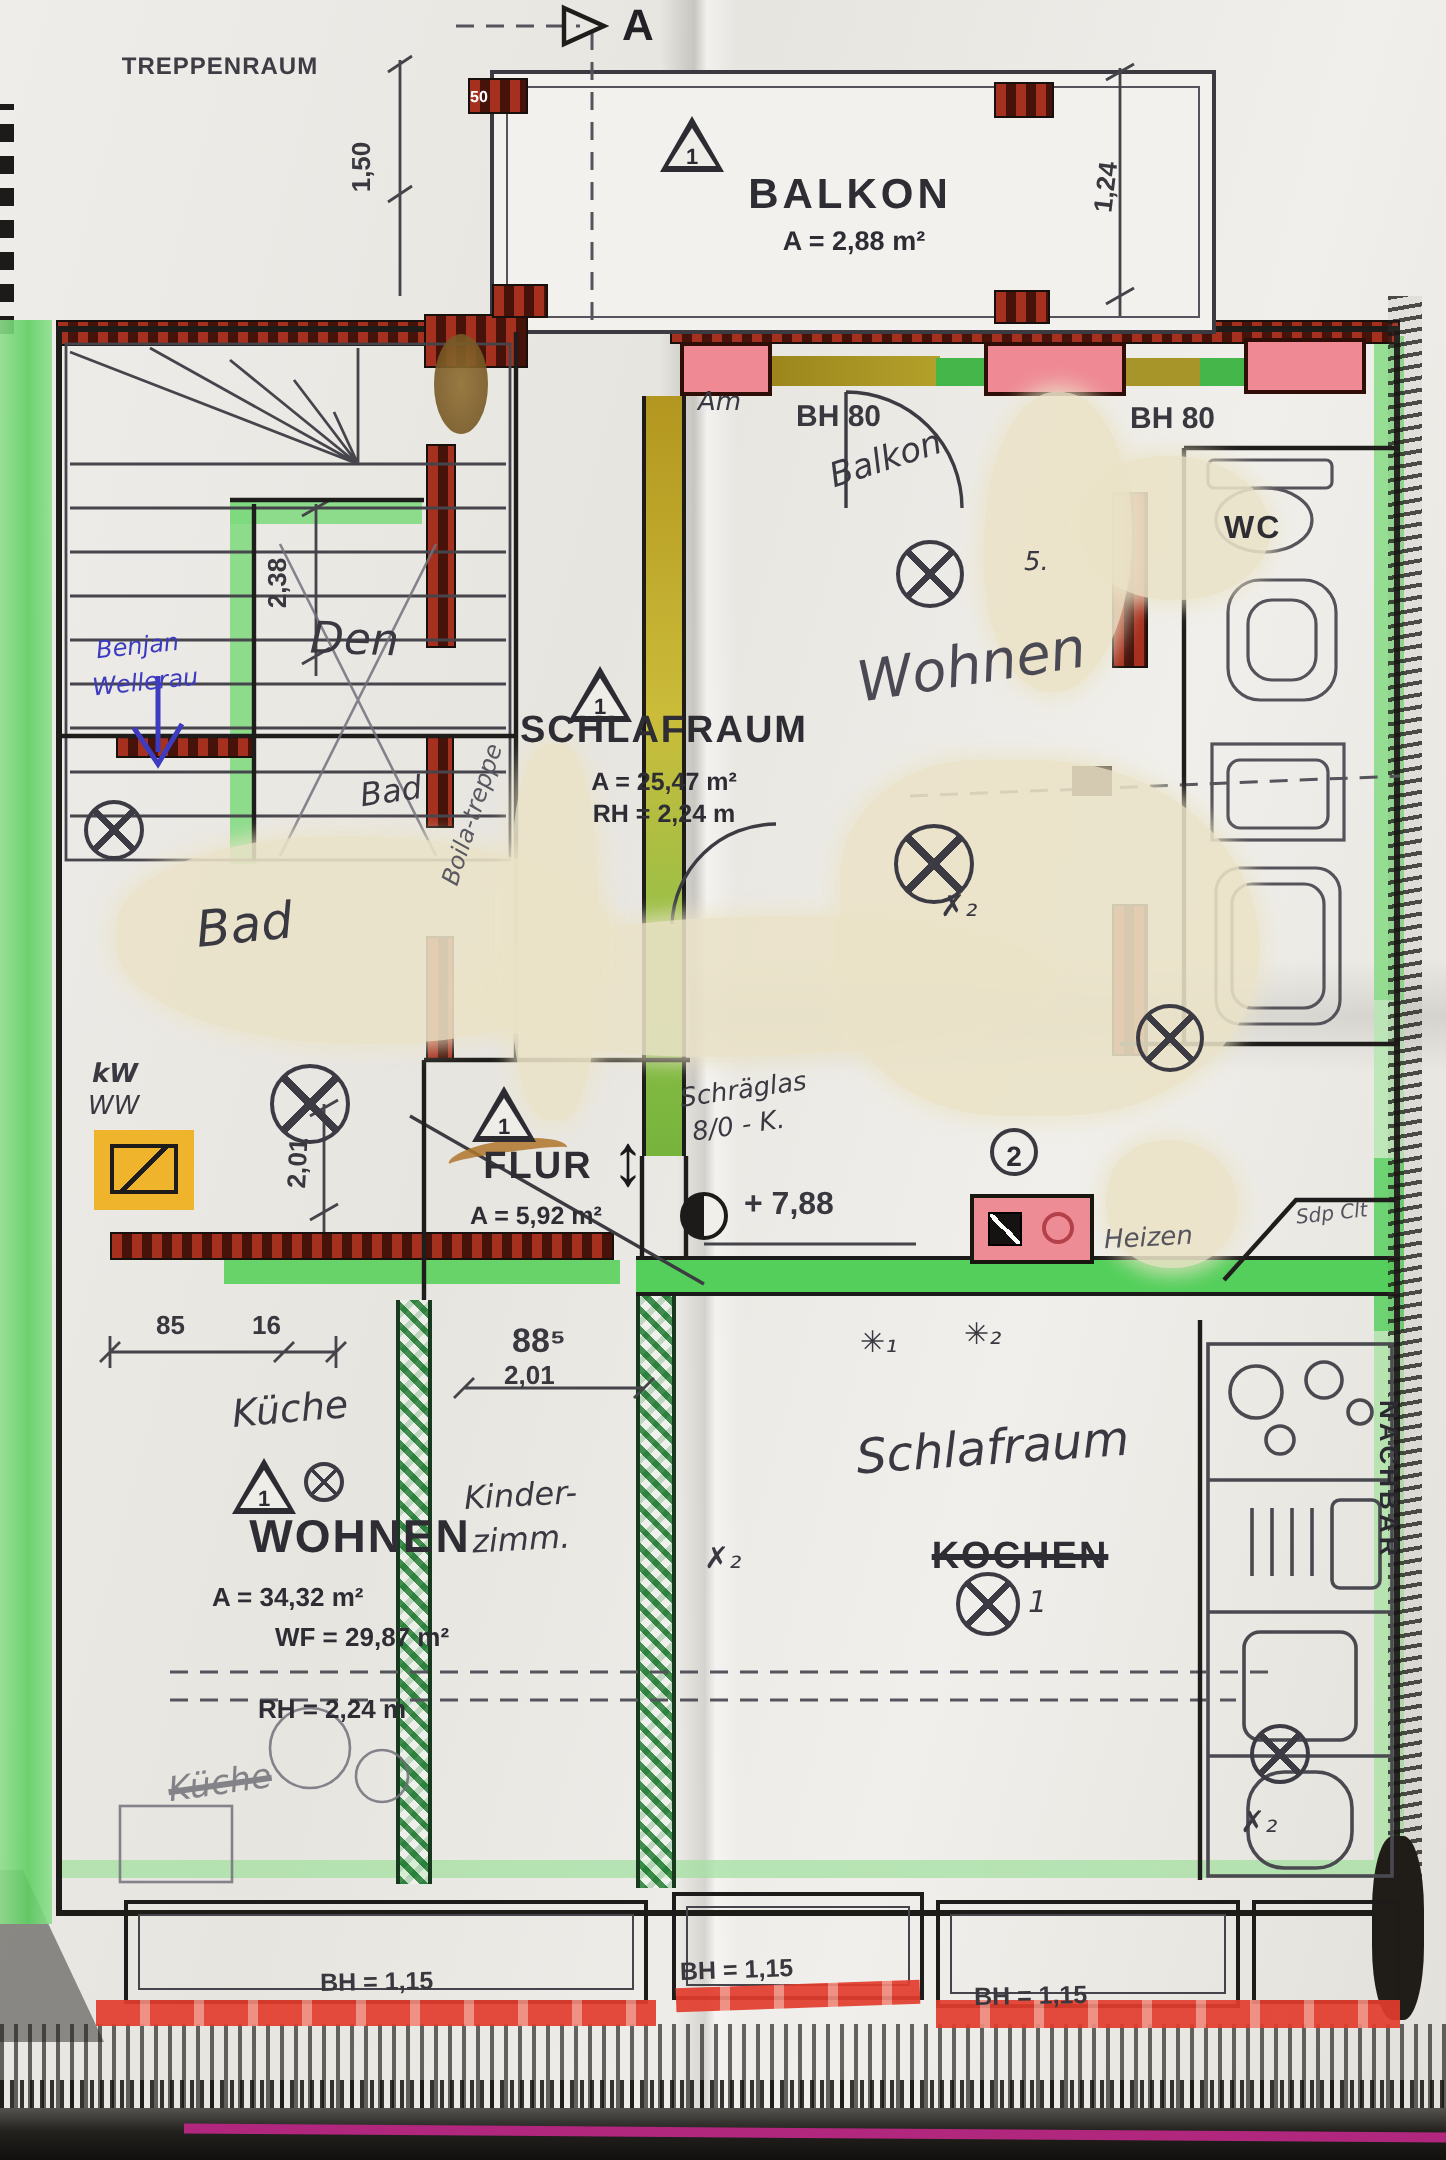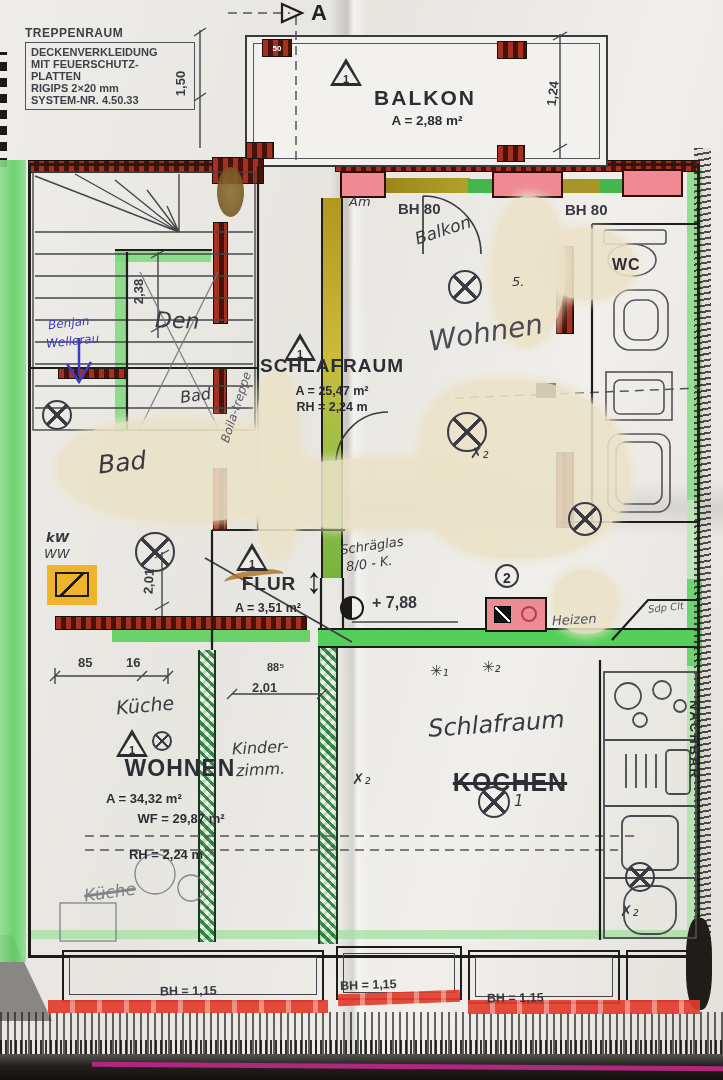--- a/index.html
+++ b/index.html
@@ -32,29 +32,22 @@
 <div id="plan">
 
   <div class="abs" style="left:330px;top:0;width:38px;height:545px;z-index:1;background:linear-gradient(90deg,transparent,rgba(90,85,78,.22) 45%,rgba(255,255,255,.45) 62%,transparent);"></div>
   <div class="abs" style="left:338px;top:545px;width:32px;height:535px;z-index:1;background:linear-gradient(90deg,transparent,rgba(90,85,78,.16) 45%,rgba(255,255,255,.4) 62%,transparent);"></div>
   <div class="abs" style="left:345px;top:480px;width:378px;height:56px;z-index:1;background:linear-gradient(180deg,transparent,rgba(70,66,60,.12) 50%,transparent);"></div>
   <div class="abs" style="left:0;top:935px;width:52px;height:86px;z-index:1;background:rgba(42,40,36,.5);clip-path:polygon(0 0,22% 0,100% 100%,0 100%);"></div>
   <div class="abs" style="left:0;top:52px;width:7px;height:115px;z-index:2;background:repeating-linear-gradient(0deg,#1c1b19 0 9px,transparent 9px 16px);"></div>
   <div class="abs" style="left:694px;top:148px;width:17px;height:825px;z-index:4;opacity:.85;background:repeating-linear-gradient(170deg,rgba(26,25,22,.9) 0 2px,rgba(120,115,108,.12) 2px 6px);"></div>
   <div class="abs" style="left:686px;top:918px;width:26px;height:92px;z-index:4;background:#201d19;border-radius:40%;"></div>
 
-  <div class="abs" style="left:25px;top:26px;width:170px;z-index:7;">
+  <div class="abs" style="left:25px;top:26px;width:170px;z-index:7;text-align:center;">
     <div class="lbl" style="font-size:12px;letter-spacing:.5px;color:#3e3d45;">TREPPENRAUM</div>
-    <div style="border:1.5px solid #54525a;margin-top:2px;padding:3px 5px;">
-      <div class="lbl" style="font-size:11px;color:#403f47;">DECKENVERKLEIDUNG</div>
-      <div class="lbl" style="font-size:11px;color:#403f47;">MIT FEUERSCHUTZ-</div>
-      <div class="lbl" style="font-size:11px;color:#403f47;">PLATTEN</div>
-      <div class="lbl" style="font-size:11px;color:#403f47;">RIGIPS 2×20 mm</div>
-      <div class="lbl" style="font-size:11px;color:#403f47;">SYSTEM-NR. 4.50.33</div>
-    </div>
   </div>
 
   <div class="lbl abs" style="left:311px;top:0px;font-size:22px;z-index:7;color:#222126;">A</div>
 
   <div class="abs" style="left:0;top:160px;width:26px;height:802px;z-index:2;opacity:.9;background:linear-gradient(90deg,#8ede8c,#5ecf62 55%,#8fdf8f);"></div>
   <div class="abs" style="left:687px;top:168px;width:15px;height:790px;z-index:3;opacity:.85;background:linear-gradient(180deg,#86db84 0 42%,#b7e7b2 42% 52%,#58d05f 52% 63%,#aee3a8 63% 100%);"></div>
   <div class="abs" style="left:318px;top:628px;width:382px;height:20px;z-index:3;background:#54cf5b;border-top:2.5px solid #1c1b19;border-bottom:2.5px solid #1c1b19;"></div>
   <div class="abs" style="left:112px;top:630px;width:198px;height:12px;z-index:3;background:#67d369;"></div>
   <div class="abs wallred" style="left:55px;top:616px;width:252px;height:14px;z-index:4;"></div>
   <div class="abs" style="left:115px;top:250px;width:13px;height:182px;z-index:2;background:#7cd97c;opacity:.85;"></div>
@@ -74,21 +67,21 @@
   <div class="abs wallred" style="left:213px;top:468px;width:14px;height:62px;z-index:3;"></div>
   <div class="abs wallred" style="left:556px;top:246px;width:18px;height:88px;z-index:3;"></div>
   <div class="abs wallred" style="left:556px;top:452px;width:18px;height:76px;z-index:3;"></div>
   <div class="abs wallred" style="left:58px;top:368px;width:70px;height:11px;z-index:3;"></div>
   <div class="abs" style="left:217px;top:167px;width:27px;height:50px;z-index:5;background:radial-gradient(#8f6e30,#6d4f1e);border-radius:50%;opacity:.9;"></div>
 
   <div class="abs" style="left:28px;top:163px;width:672px;height:795px;border:3px solid #1d1c19;z-index:3;"></div>
 
   <div class="abs" style="left:245px;top:35px;width:363px;height:132px;border:2px solid #3b3a40;z-index:3;background:#f2f1ed;"></div>
   <div class="abs" style="left:253px;top:43px;width:347px;height:116px;border:1.5px solid #55535b;z-index:3;"></div>
-  <div class="abs wallred" style="left:262px;top:39px;width:30px;height:18px;z-index:4;color:#fff;font-size:8px;text-align:center;line-height:17px;font-weight:bold;"><span>50</span></div>
+  <div class="abs wallred" style="left:234px;top:39px;width:30px;height:18px;z-index:4;color:#fff;font-size:8px;line-height:17px;font-weight:bold;"><span>50</span></div>
   <div class="abs wallred" style="left:497px;top:41px;width:30px;height:18px;z-index:4;"></div>
   <div class="abs wallred" style="left:246px;top:142px;width:28px;height:17px;z-index:4;"></div>
   <div class="abs wallred" style="left:497px;top:145px;width:28px;height:17px;z-index:4;"></div>
 
   <div class="abs pinkwin" style="left:340px;top:171px;width:46px;height:27px;z-index:4;"></div>
   <div class="abs pinkwin" style="left:492px;top:171px;width:71px;height:27px;z-index:4;"></div>
   <div class="abs pinkwin" style="left:622px;top:169px;width:61px;height:28px;z-index:4;"></div>
   <div class="abs" style="left:386px;top:178px;width:84px;height:15px;z-index:3;background:linear-gradient(90deg,#9c861c,#b3a12b);"></div>
   <div class="abs" style="left:468px;top:179px;width:24px;height:14px;z-index:3;background:#45b64a;"></div>
   <div class="abs" style="left:563px;top:179px;width:38px;height:14px;z-index:3;background:#a8952a;"></div>
@@ -201,42 +194,42 @@
   <div class="lbl abs" style="left:246px;top:355px;width:172px;text-align:center;font-size:19px;letter-spacing:1px;z-index:7;">SCHLAFRAUM</div>
   <div class="lbl abs" style="left:246px;top:384px;width:172px;text-align:center;font-size:12.5px;z-index:7;">A = 25,47 m²</div>
   <div class="lbl abs" style="left:246px;top:400px;width:172px;text-align:center;font-size:12.5px;z-index:7;">RH = 2,24 m</div>
 
   <div class="abs" style="left:236px;top:543px;width:32px;height:28px;z-index:7;">
       <div class="tri-o" style="width:100%;height:100%;"></div>
       <div class="tri-i"></div>
       <span class="tri-n">1</span>
     </div>
   <div class="lbl abs" style="left:226px;top:573px;width:86px;text-align:center;font-size:19px;letter-spacing:1px;z-index:7;">FLUR</div>
-  <div class="lbl abs" style="left:218px;top:601px;width:100px;text-align:center;font-size:12.5px;z-index:7;">A = 3,51 m²</div>
+  <div class="lbl abs" style="left:218px;top:601px;width:100px;text-align:center;font-size:12.5px;z-index:7;">A = 5,92 m²</div>
 
   <div class="abs" style="left:116px;top:729px;width:32px;height:28px;z-index:7;">
       <div class="tri-o" style="width:100%;height:100%;"></div>
       <div class="tri-i"></div>
       <span class="tri-n">1</span>
     </div>
   <div class="abs oxm" style="left:152px;top:731px;width:20px;height:20px;z-index:7;"></div>
   <div class="lbl abs" style="left:102px;top:755px;width:156px;text-align:center;font-size:23px;letter-spacing:1px;z-index:7;">WOHNEN</div>
   <div class="lbl abs" style="left:106px;top:791px;width:150px;font-size:13px;z-index:7;">A = 34,32 m²</div>
   <div class="lbl abs" style="left:106px;top:811px;width:150px;text-align:center;font-size:13px;z-index:7;">WF = 29,87 m²</div>
   <div class="lbl abs" style="left:96px;top:847px;width:140px;text-align:center;font-size:13px;z-index:7;">RH = 2,24 m</div>
 
-  <div class="lbl abs strike" style="left:452px;top:768px;width:116px;text-align:center;font-size:25px;letter-spacing:1px;z-index:7;">KOCHEN</div>
+  <div class="lbl abs strike" style="left:452px;top:768px;width:116px;text-align:center;font-size:19px;letter-spacing:1px;z-index:7;">KOCHEN</div>
   <div class="lbl abs" style="left:612px;top:256px;font-size:16px;letter-spacing:1px;z-index:7;">WC</div>
 
   <div class="dim abs" style="left:168px;top:76px;font-size:13px;transform:rotate(-90deg);z-index:7;">1,50</div>
   <div class="dim abs" style="left:540px;top:86px;font-size:13px;transform:rotate(-83deg);z-index:7;">1,24</div>
   <div class="dim abs" style="left:126px;top:284px;font-size:13px;transform:rotate(-90deg);z-index:7;">2,38</div>
   <div class="dim abs" style="left:78px;top:655px;font-size:13px;z-index:7;">85</div>
   <div class="dim abs" style="left:126px;top:655px;font-size:13px;z-index:7;">16</div>
-  <div class="dim abs" style="left:267px;top:661px;font-size:11px;z-index:7;">88⁵</div>
+  <div class="dim abs" style="left:256px;top:661px;font-size:17px;z-index:7;">88⁵</div>
   <div class="dim abs" style="left:252px;top:680px;font-size:13px;z-index:7;">2,01</div>
   <div class="dim abs" style="left:136px;top:574px;font-size:13px;transform:rotate(-87deg);z-index:7;">2,01</div>
   <div class="dim abs" style="left:398px;top:200px;font-size:15px;z-index:7;">BH 80</div>
   <div class="dim abs" style="left:565px;top:201px;font-size:15px;z-index:7;">BH 80</div>
   <div class="dim abs" style="left:372px;top:594px;font-size:16px;z-index:7;">+ 7,88</div>
 
   <div class="abs" style="left:340px;top:596px;width:24px;height:24px;border:2px solid #1c1b19;border-radius:50%;z-index:7;background:linear-gradient(90deg,#1c1b19 50%,#f1efe9 50%);"></div>
   <div class="abs" style="left:495px;top:564px;width:24px;height:24px;border:2px solid #3a3940;border-radius:50%;z-index:7;text-align:center;"><span class="lbl" style="font-size:14px;line-height:24px;">2</span></div>
   <div class="abs" style="left:306px;top:562px;font-size:32px;font-weight:bold;color:#1a191b;transform:scaleY(1.15);z-index:7;">↕</div>
 

